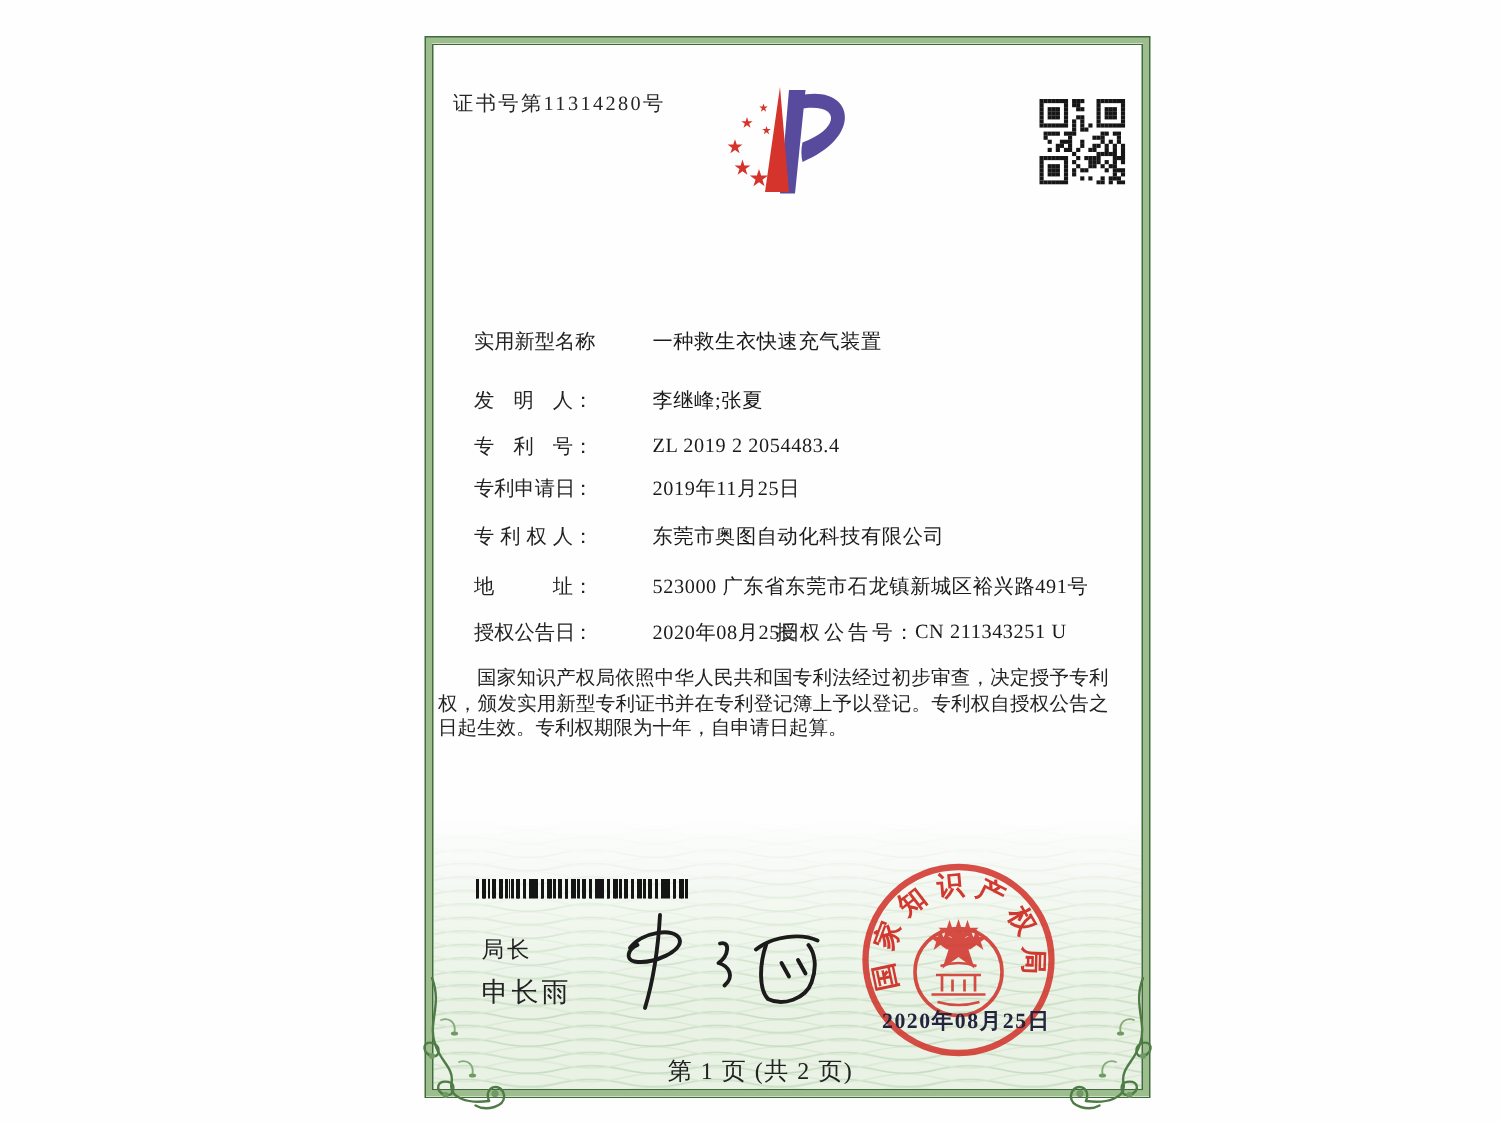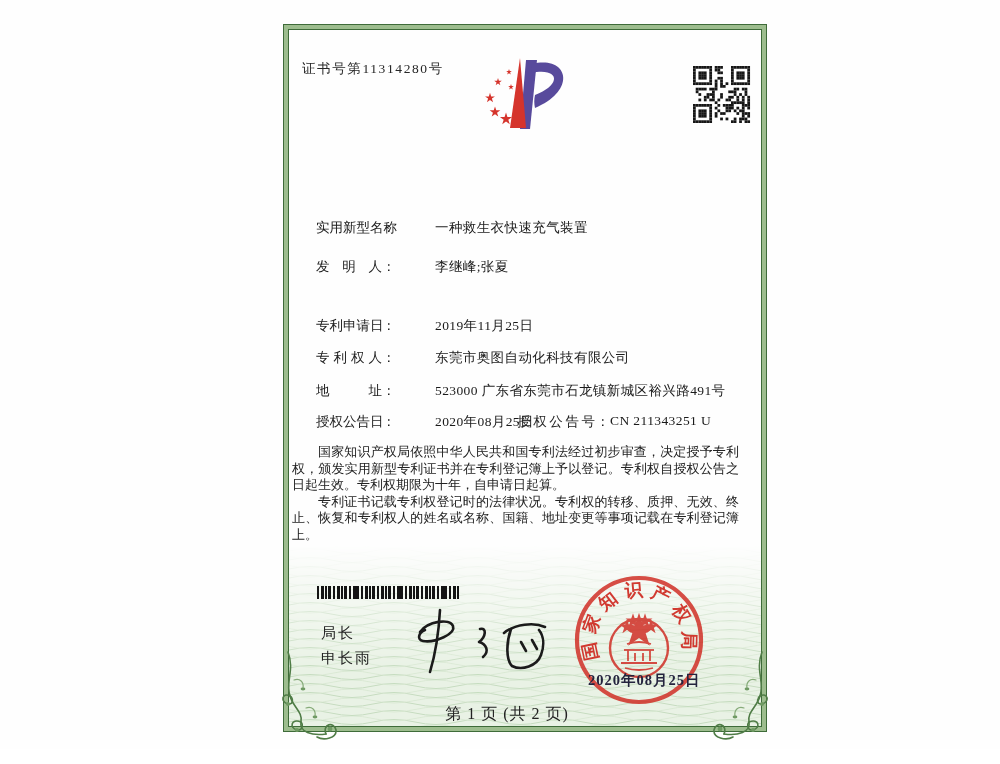--- a/index.html
+++ b/index.html
@@ -47,21 +47,21 @@
   .notice p{margin:0;text-indent:2em;}
   
   .barcode{
     position:absolute;left:317px;top:586px;width:143px;height:13px;
     background-image:
       repeating-linear-gradient(90deg,#141414 0 1px,transparent 1px 5px,#141414 5px 7px,transparent 7px 11px),
       repeating-linear-gradient(90deg,#141414 0 2px,transparent 2px 4px);
   }
   
   .signer-title{position:absolute;left:321px;top:624px;font-size:15px;letter-spacing:2px;color:#222;}
-  .signer-name{position:absolute;left:321px;top:649px;font-size:15px;letter-spacing:2px;color:#222;}
+  .signer-name{position:absolute;left:321px;top:649px;font-size:18px;letter-spacing:2px;color:#222;}
   .signature{position:absolute;left:398px;top:602px;width:155px;height:78px;}
   
   .seal{position:absolute;left:565px;top:566px;width:148px;height:148px;opacity:.92;}
   .seal-date{
     position:absolute;left:588px;top:671px;font-size:14.5px;letter-spacing:1px;
     color:#24243e;white-space:nowrap;font-weight:600;
   }
   
   .page-no{position:absolute;left:266px;top:704px;width:482px;text-align:center;font-size:16px;letter-spacing:1px;color:#222;}
   .back-note{position:absolute;left:266px;top:740px;width:482px;text-align:center;font-size:13.5px;letter-spacing:3px;color:#222;}
@@ -366,20 +366,24 @@
 
 
   <div class="frow" style="top:219px">
     <span class="flabel">实用新型名称</span><span class="fcolon">：</span>
     <span class="fvalue">一种救生衣快速充气装置</span>
   </div>
   <div class="frow" style="top:258px">
     <span class="flabel">发明人</span><span class="fcolon">：</span>
     <span class="fvalue">李继峰;张夏</span>
   </div>
+  <div class="frow" style="top:289px">
+    <span class="flabel">专利号</span><span class="fcolon">：</span>
+    <span class="fvalue">ZL 2019 2 2054483.4</span>
+  </div>
   <div class="frow" style="top:317px">
     <span class="flabel">专利申请日</span><span class="fcolon">：</span>
     <span class="fvalue">2019年11月25日</span>
   </div>
   <div class="frow" style="top:349px">
     <span class="flabel">专利权人</span><span class="fcolon">：</span>
     <span class="fvalue">东莞市奥图自动化科技有限公司</span>
   </div>
   <div class="frow" style="top:382px">
     <span class="flabel">地址</span><span class="fcolon">：</span>
@@ -387,21 +391,20 @@
   </div>
   <div class="frow" style="top:413px">
     <span class="flabel">授权公告日</span><span class="fcolon">：</span>
     <span class="fvalue">2020年08月25日</span>
     <span class="flabel2">授权公告号</span><span class="fcolon2">：</span>
     <span class="fvalue2">CN 211343251 U</span>
   </div>
 
   <div class="notice">
     <p>国家知识产权局依照中华人民共和国专利法经过初步审查，决定授予专利权，颁发实用新型专利证书并在专利登记簿上予以登记。专利权自授权公告之日起生效。专利权期限为十年，自申请日起算。</p>
-    <p>专利证书记载专利权登记时的法律状况。专利权的转移、质押、无效、终止、恢复和专利权人的姓名或名称、国籍、地址变更等事项记载在专利登记簿上。</p>
   </div>
 
   <div class="barcode"></div>
 
   <div class="signer-title">局长</div>
   <div class="signer-name">申长雨</div>
 
   <svg class="signature" viewBox="0 0 155 78">
     <g fill="none" stroke="#1b1b1b" stroke-width="2.6" stroke-linecap="round" stroke-linejoin="round">
       <path d="M42,8 C41,26 38,50 32,70"></path>

